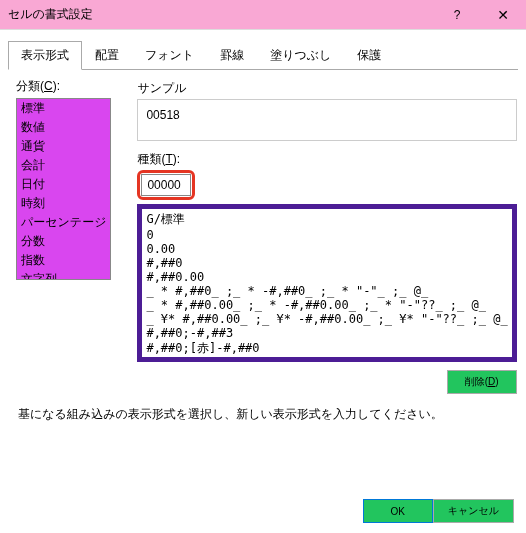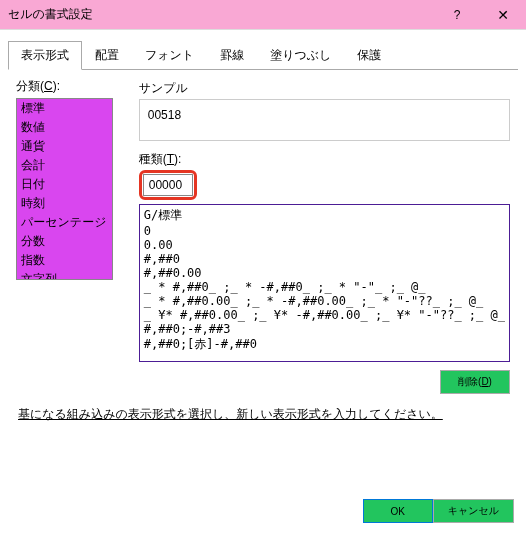--- a/index.html
+++ b/index.html
@@ -85,21 +85,21 @@
   }
   .type-input {
     border: 1px solid #888;
     padding: 3px 5px;
     font-family: inherit;
     font-size: 12px;
     width: 50px;
     outline: none;
   }
   .formats {
-    border: 1px solid #4c1d95;
+    border: 5px solid #4c1d95;
     height: 158px;
     margin-top: 4px;
     overflow-y: scroll;
     background: #fff;
     padding: 2px 0;
   }
   .formats .fmt {
     padding: 0 4px;
     white-space: nowrap;
     font-family: "Meiryo UI","MS Gothic", monospace;
@@ -115,21 +115,20 @@
     background: #22c55e;
     padding: 4px 14px;
     font-family: inherit;
     font-size: 10px;
     cursor: pointer;
     min-width: 70px;
   }
   .hint {
     margin-top: 12px;
     padding: 0 2px;
-    text-decoration: underline;
   }
   .footer {
     position: absolute;
     bottom: 10px;
     right: 12px;
     display: flex;
   }
   .underline { text-decoration: underline; }
 </style>
 </head>

